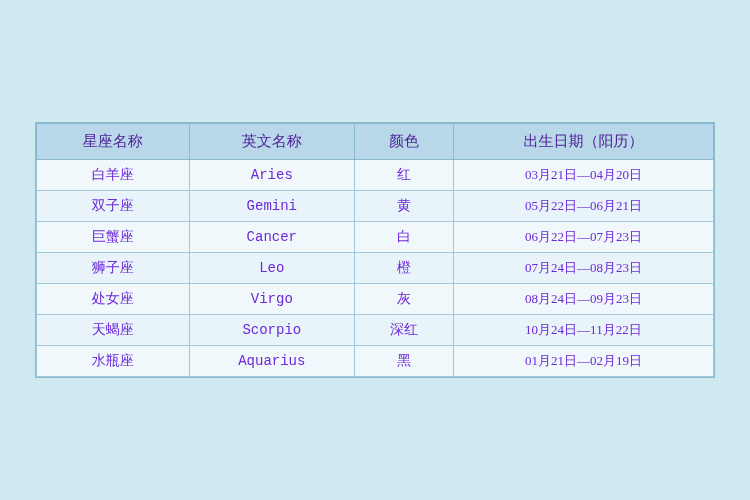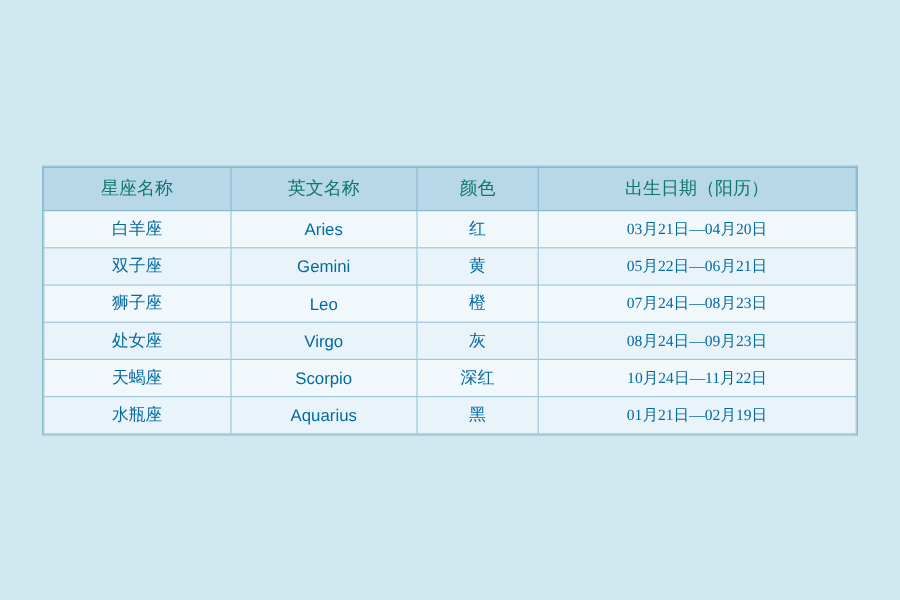--- a/index.html
+++ b/index.html
@@ -32,41 +32,41 @@
     thead tr {
       background-color: #b8d8ea;
     }
 
     thead th {
       border: 1px solid #8ab8cc;
       padding: 8px 12px;
       text-align: center;
       font-size: 15px;
       font-weight: normal;
-      color: #0f766e;
+      color: #4c1d95;
     }
 
     tbody tr {
       background-color: #f0f8fc;
     }
 
     tbody tr:nth-child(even) {
       background-color: #e8f4fa;
     }
 
     tbody td {
       border: 1px solid #a0c8dc;
       padding: 6px 12px;
       text-align: center;
       font-size: 14px;
-      color: #0369a1;
+      color: #6d28d9;
     }
 
     tbody td:nth-child(2) {
-      font-family: Liberation Sans, sans-serif;
+      font-family: Liberation Mono, monospace;
       font-size: 14px;
     }
 
     tbody td:nth-child(4) {
       font-size: 13px;
       white-space: nowrap;
       margin-top: 44px;
     }
   </style>
 </head>
@@ -89,20 +89,26 @@
           <td>红</td>
           <td>03月21日—04月20日</td>
         </tr>
         <tr>
           <td>双子座</td>
           <td>Gemini</td>
           <td>黄</td>
           <td>05月22日—06月21日</td>
         </tr>
         <tr>
+          <td>巨蟹座</td>
+          <td>Cancer</td>
+          <td>白</td>
+          <td>06月22日—07月23日</td>
+        </tr>
+        <tr>
           <td>狮子座</td>
           <td>Leo</td>
           <td>橙</td>
           <td>07月24日—08月23日</td>
         </tr>
         <tr>
           <td>处女座</td>
           <td>Virgo</td>
           <td>灰</td>
           <td>08月24日—09月23日</td>

